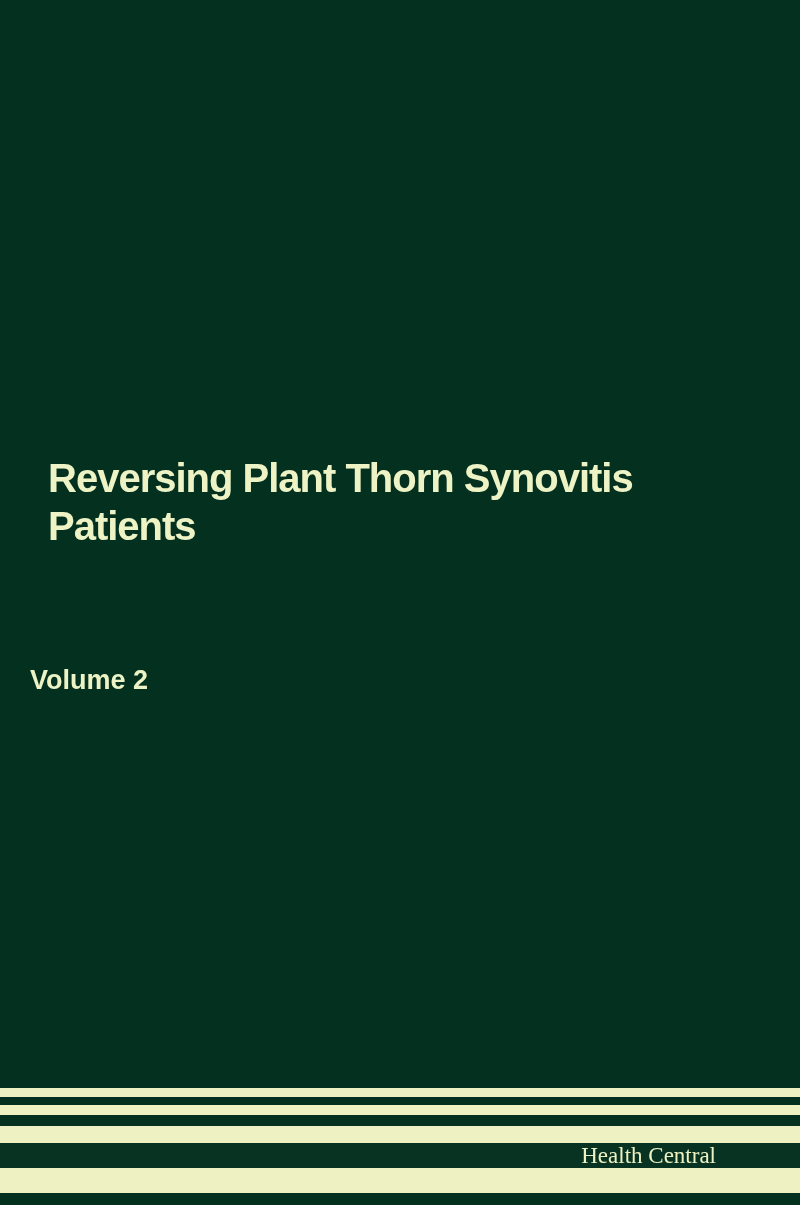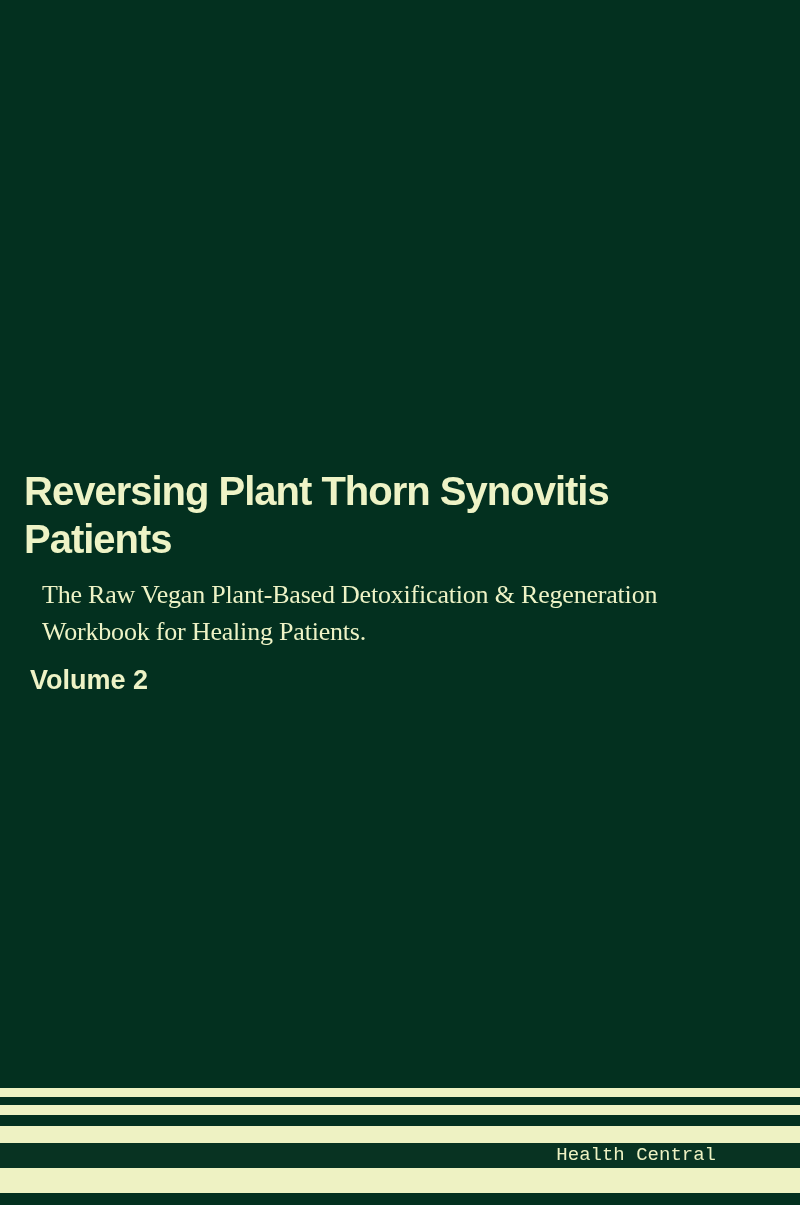--- a/index.html
+++ b/index.html
@@ -15,24 +15,23 @@
     background:#111;
   }
   .cover{
     position:relative;
     width:800px;height:1205px;
     background:var(--bg);
     overflow:hidden;
   }
   .title-block{
     position:absolute;
-    left:24px;top:454px;
+    left:48px;top:454px;
     width:720px;
     color:var(--text_cream);
-    margin-top:13px;
   }
   .title-line{
     font-family:"Liberation Sans",sans-serif;
     font-weight:bold;
     font-size:40px;
     line-height:48px;
     letter-spacing:-1px;
     white-space:nowrap;
   }
   .subtitle-block{
@@ -71,41 +70,37 @@
     position:absolute;
     left:0;top:1143px;
     width:800px;height:25px;
     background:var(--band_dark);
     display:flex;
     align-items:center;
     justify-content:flex-end;
     padding-right:84px;
   }
   .publisher-name{
-    font-family:Liberation Mono, monospace;
-    font-size:19px;
+    font-family:Liberation Serif, serif;
+    font-size:23px;
     line-height:25px;
     color:var(--cream);
     white-space:nowrap;
   }
 </style>
 </head>
 <body>
 
 <div class="cover">
 
   <div class="title-block">
     <div class="title-line">Reversing Plant Thorn Synovitis</div>
     <div class="title-line">Patients</div>
   </div>
 
-  <div class="subtitle-block">
-    <div class="subtitle-line">The Raw Vegan Plant-Based Detoxification &amp; Regeneration</div>
-    <div class="subtitle-line">Workbook for Healing Patients.</div>
-  </div>
 
   <div class="volume-label">Volume 2</div>
 
   <div class="stripe stripe-1"></div>
   <div class="stripe stripe-2"></div>
   <div class="stripe stripe-3"></div>
 
   <div class="publisher-band">
     <span class="publisher-name">Health Central</span>
   </div>

